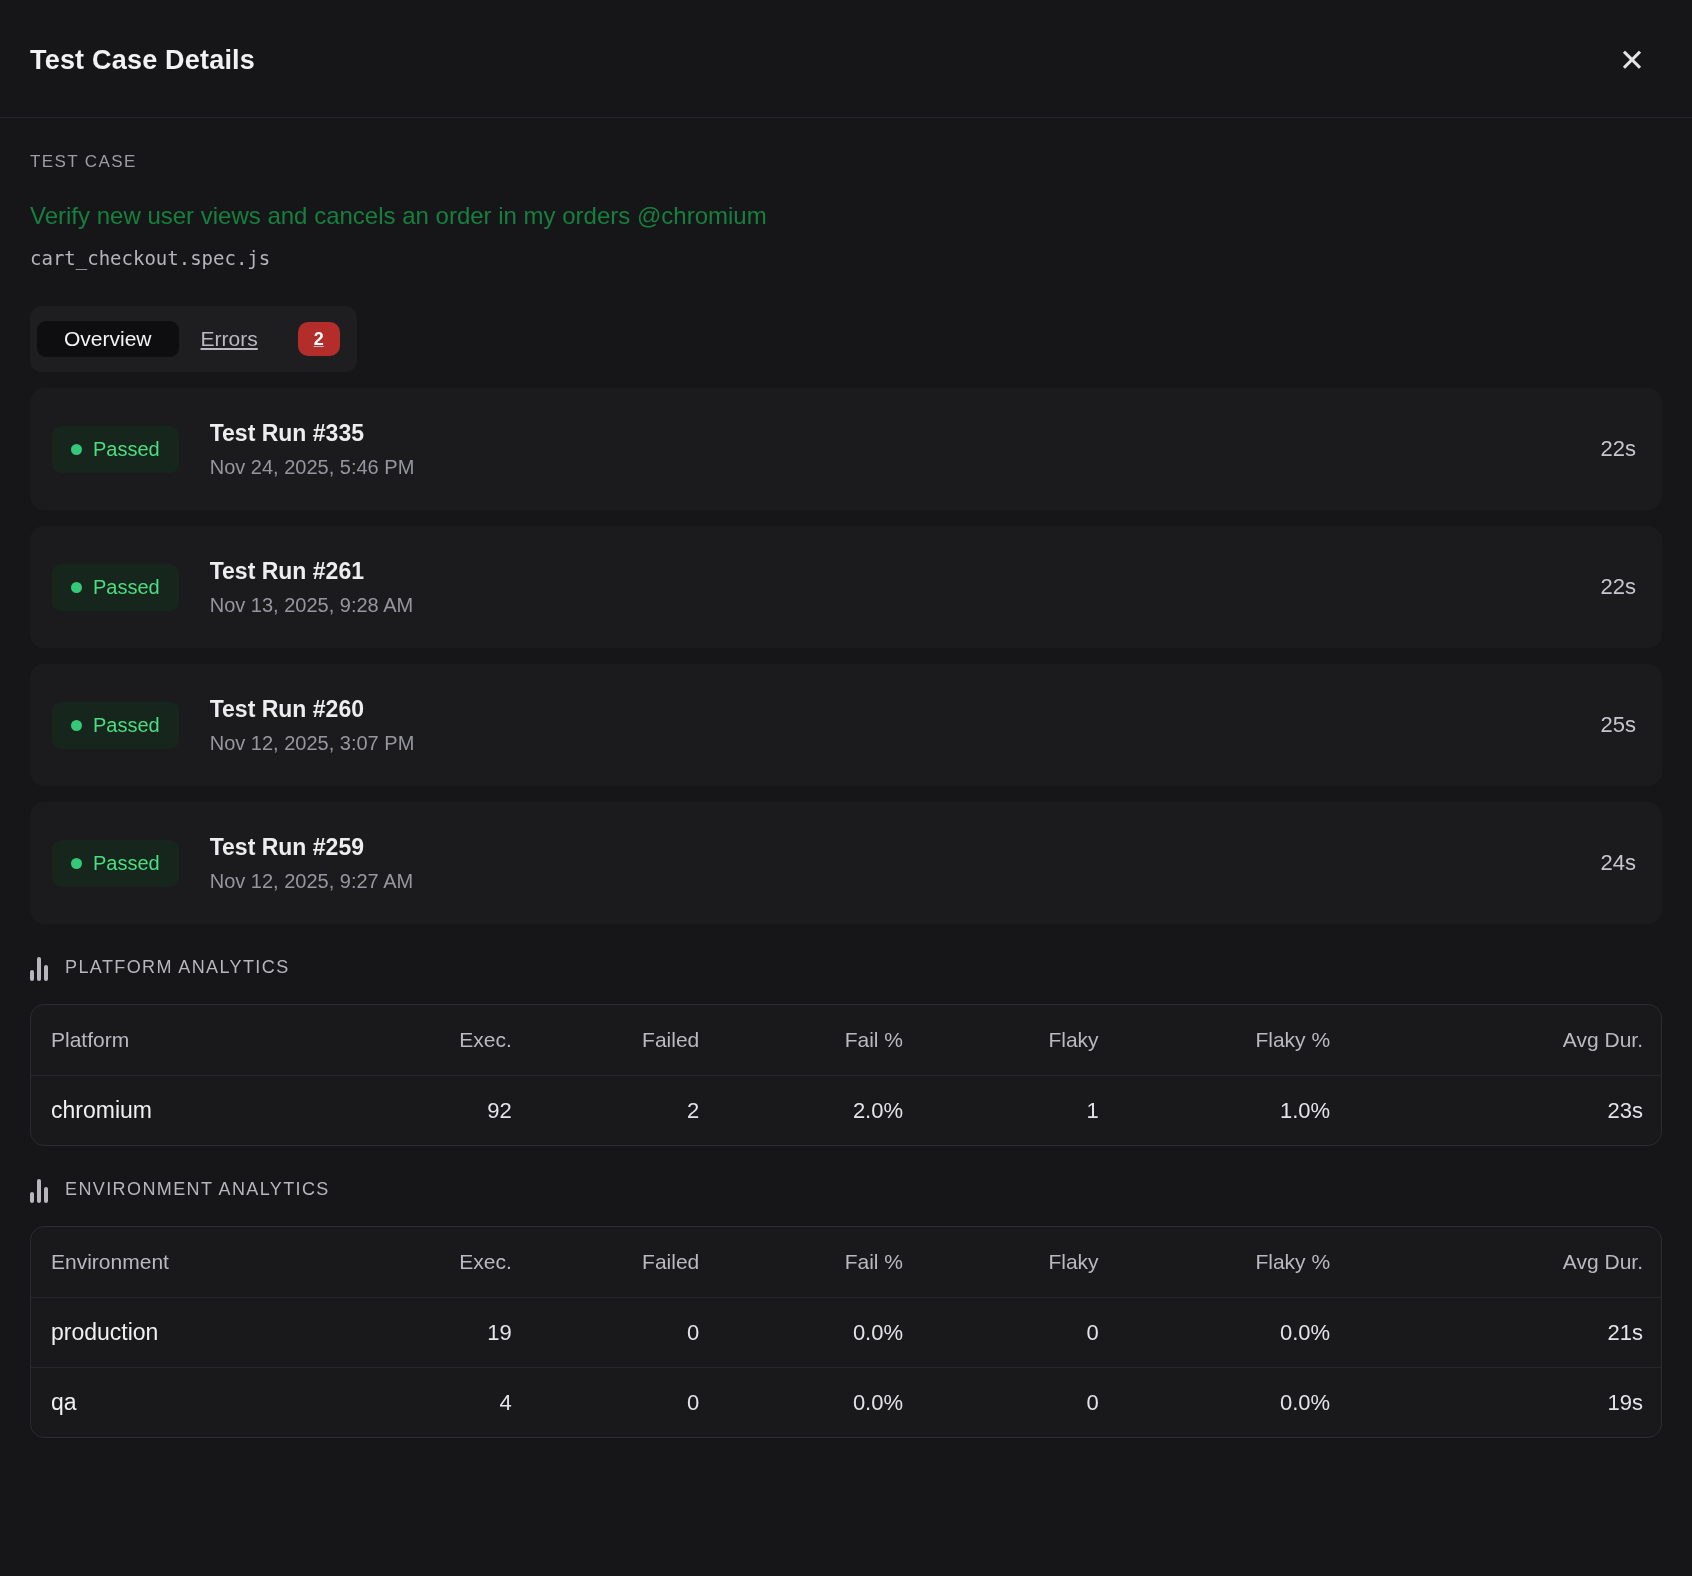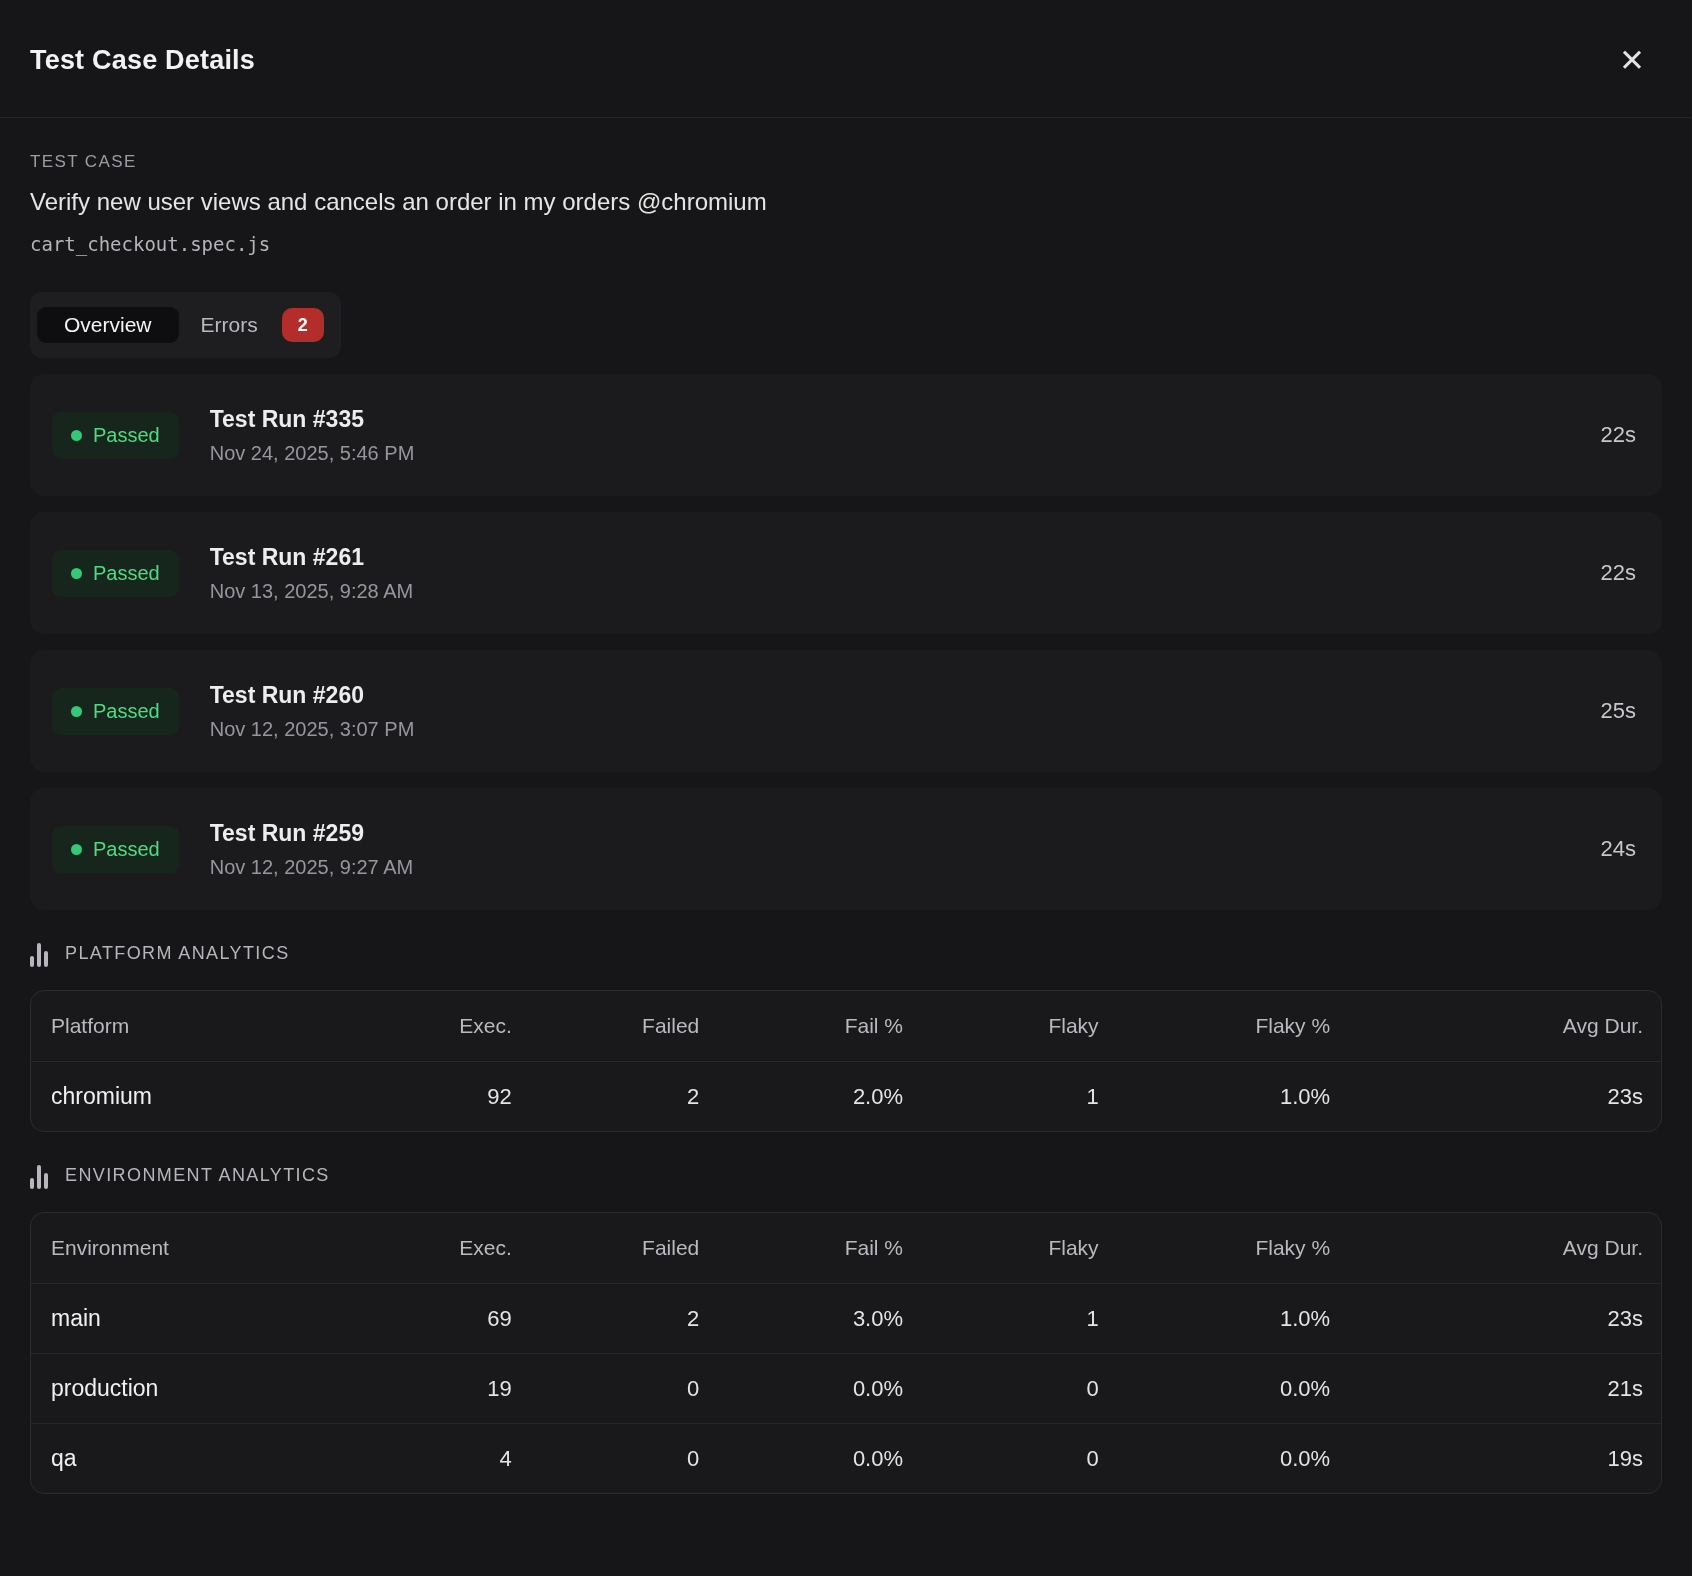--- a/index.html
+++ b/index.html
@@ -26,33 +26,33 @@
     display:flex; align-items:center; justify-content:center;
     background:none; border:none; cursor:pointer;
     color:#e4e4e7; font-size:31px; line-height:1; font-weight:300;
     font-family:"DejaVu Sans", sans-serif;
   }
 
   .content { padding:0 30px; }
 
   
   .tc-label { margin-top:34px; font-size:17px; font-weight:500; color:#9c9ca4; letter-spacing:1.4px; }
-  .tc-title { margin-top:16px; font-size:24px; font-weight:500; color:#e5e5e5; }
+  .tc-title { margin-top:30px; font-size:24px; font-weight:500; color:#15803d; }
   .tc-file  { margin-top:17px; font-size:19px; color:#b4b4ba; font-family:"DejaVu Sans Mono", monospace; }
 
   
   .tabs {
     margin-top:37px;
     display:inline-flex; align-items:center;
     background:#1e1e21; border-radius:12px; padding:7px; gap:4px;
   }
   .tab { border:none; background:none; cursor:pointer; font-size:21px; color:#b9b9c0;
          display:flex; align-items:center; border-radius:9px; }
   .tab.active { background:#0e0e10; color:#f4f4f5; font-weight:500; padding:6px 27px; }
-  .tab.with-badge { padding:9px 10px 9px 18px; gap:24px; }
+  .tab.with-badge { padding:9px 10px 9px 18px; gap:40px;text-decoration:underline; }
   .count-badge {
     min-width:42px; height:34px; padding:0 10px;
     display:flex; align-items:center; justify-content:center;
     background:#b32d2b; color:#ffffff; border-radius:10px;
     font-size:18px; font-weight:700;
   }
 
   
   .runs { margin-top:16px; }
   .run-card {
@@ -268,29 +268,20 @@
         <th>Exec.</th>
         <th>Failed</th>
         <th>Fail %</th>
         <th>Flaky</th>
         <th>Flaky %</th>
         <th>Avg Dur.</th>
       </tr>
     </thead>
     <tbody>
       <tr>
-        <td>main</td>
-        <td>69</td>
-        <td>2</td>
-        <td class="pct-red">3.0%</td>
-        <td>1</td>
-        <td class="pct-orange">1.0%</td>
-        <td>23s</td>
-      </tr>
-      <tr>
         <td>production</td>
         <td>19</td>
         <td>0</td>
         <td class="pct-green">0.0%</td>
         <td>0</td>
         <td class="pct-green">0.0%</td>
         <td>21s</td>
       </tr>
       <tr>
         <td>qa</td>

